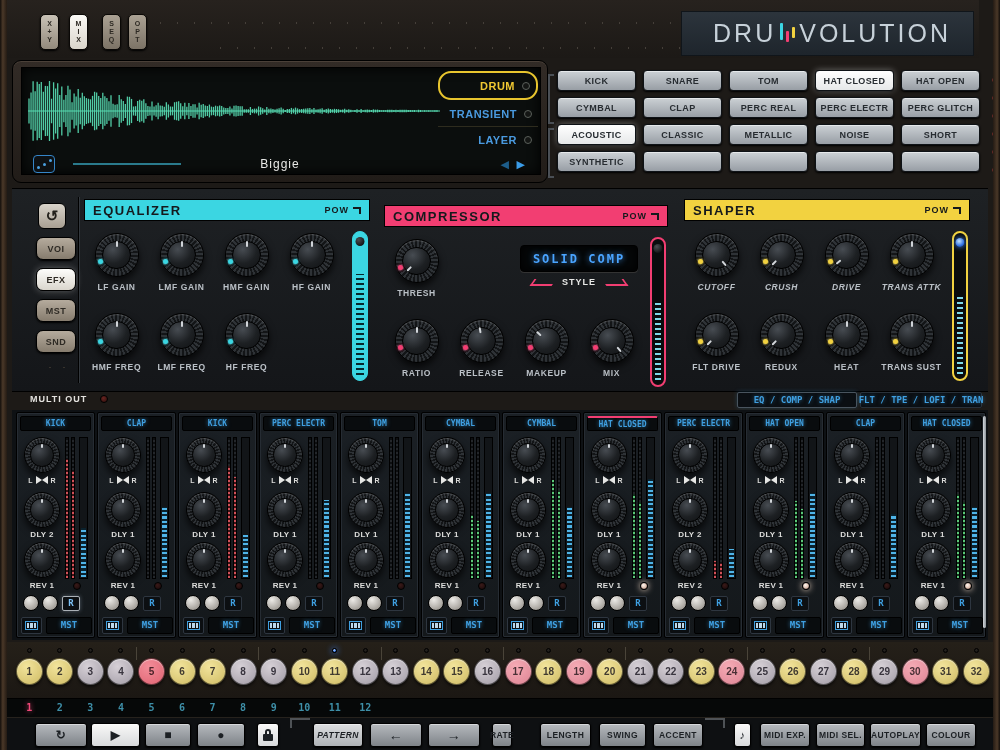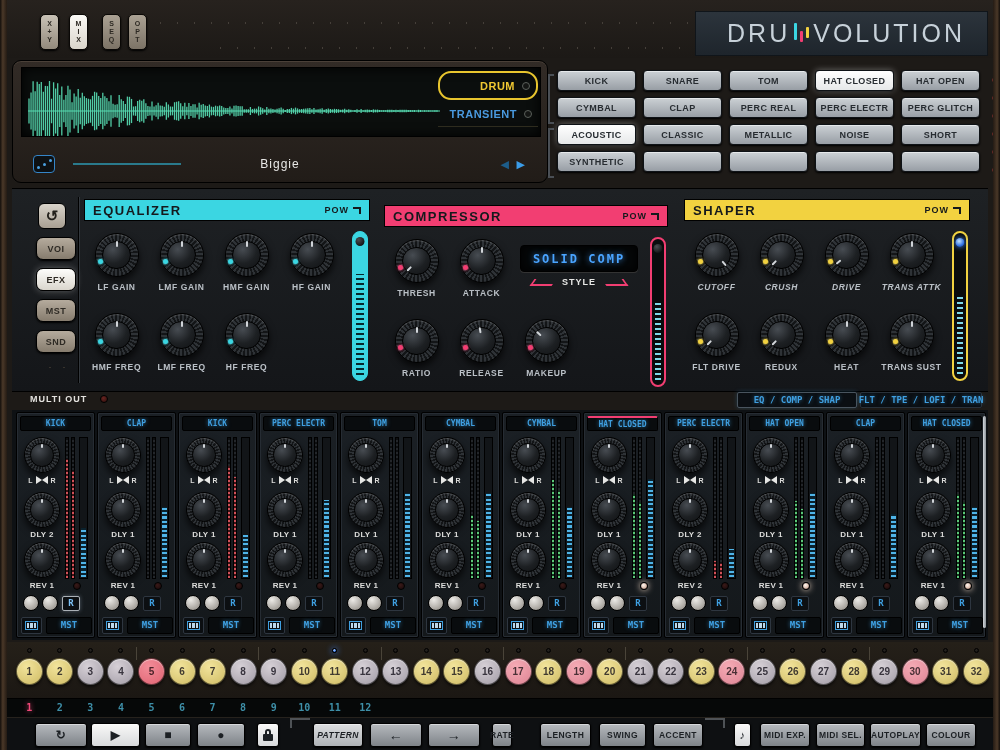--- a/index.html
+++ b/index.html
@@ -3,38 +3,38 @@
 <meta charset="utf-8">
 <style>
   * { margin:0; padding:0; box-sizing:border-box; }
   html,body { width:1000px; height:750px; overflow:hidden; background:#191613;
     font-family:"Liberation Sans", sans-serif; user-select:none; }
   #stage { position:relative; width:1000px; height:750px; background:#1d1a17; }
   .edge { position:absolute; top:0; bottom:0; width:7px; background:linear-gradient(90deg,#120e0b,#4a3828 40%,#241b14); z-index:50; }
   .edge.right { right:0; transform:scaleX(-1); }
 
   
-  #top-bar { position:absolute; left:7px; right:7px; top:0; height:58px; background:linear-gradient(#27221e,#1c1916); }
+  #top-bar { position:absolute; left:7px; right:21px; top:0; height:58px; background:linear-gradient(#27221e,#1c1916); }
   .vbtn { position:absolute; top:14px; width:19px; height:36px; border-radius:5px; border:1px solid #0a0806;
     display:flex; flex-direction:column; align-items:center; justify-content:center;
     font-size:7px; font-weight:bold; color:#2c2822; line-height:8px; cursor:pointer;
     background:linear-gradient(#c9c2b6,#938a7c); box-shadow:0 1px 2px #000; }
   .vbtn.bright { background:linear-gradient(#fbfaf7,#d9d4ca); }
   .vbtn.dim { background:linear-gradient(#aaa193,#7c7366); }
   .dotrow { position:absolute; height:6px; background-image:radial-gradient(circle 1.6px, #453f39 55%, transparent 60%); background-size:17px 6px; background-repeat:repeat-x; }
   #logo-panel { position:absolute; right:5px; top:11px; width:293px; height:45px; background:linear-gradient(#2c343c,#1e252c);
     border:1px solid #10151a; display:flex; align-items:center; justify-content:flex-end; padding-right:22px; }
   .logo-txt { color:#c7d1d9; font-size:25px; letter-spacing:3px; font-weight:normal; }
   .logo-bars { display:flex; align-items:flex-start; gap:3px; margin:0 4px; height:22px; }
   .lbar { width:3px; border-radius:1px; }
 
   
   #sample-panel { position:absolute; left:12px; top:60px; width:536px; height:123px; background:linear-gradient(#322b26,#211c18);
     border:1px solid #000; border-radius:9px; box-shadow:inset 0 1px 0 #4a4038; }
-  #sample-screen { position:absolute; left:8px; top:6px; width:520px; height:70px; background:#0b0e0d; border:1px solid #000;
+  #sample-screen { position:absolute; left:8px; top:6px; width:520px; height:108px; background:#0b0e0d; border:1px solid #000;
     border-radius:0; box-shadow:inset 0 0 12px #000; overflow:hidden; }
   #waveform { position:absolute; left:2px; top:0; }
   #sample-tabs { position:absolute; right:2px; top:2px; width:100px; height:82px; display:flex; flex-direction:column; }
   .stab { flex:1; display:flex; align-items:center; justify-content:flex-end; gap:7px; padding-right:6px;
     border-bottom:1px solid #2e2c1e; font-weight:bold; font-size:11px; letter-spacing:.5px; color:#4a9adf; cursor:pointer; }
   .stab:last-child { border-bottom:none; }
   .stab .radio { width:8px; height:8px; border-radius:50%; border:1px solid #5a5f5a; background:#141614; }
   .stab.active { color:#f0c832; border:2px solid #e8c52e; border-radius:13px; margin:1px 0; }
   #sample-footer { position:absolute; left:8px; bottom:6px; right:8px; height:24px; display:flex; align-items:center; }
   #dice-btn { width:22px; height:18px; margin-left:12px; background:#0d1114; border:1px solid #3585c8; border-radius:4px; position:relative; cursor:pointer; }
@@ -612,61 +612,61 @@
           <div class="knob-cell">
             <div class="knob" style="width: 44px; height: 44px;">
               <div class="cap"></div>
               <div class="rot" style="transform: rotate(-135deg);">
                 <div class="ptr"></div>
               </div>
               <div class="kdot" style="background: rgb(242, 62, 114); box-shadow: rgb(242, 62, 114) 0px 0px 3px;"></div>
             </div>
             <div class="knob-label">THRESH</div>
           </div>
+        </div>
+        <div class="knob-row" style="top: 114px; left: 0px;">
           <div class="knob-cell">
             <div class="knob" style="width: 44px; height: 44px;">
               <div class="cap"></div>
               <div class="rot" style="transform: rotate(0deg);">
                 <div class="ptr"></div>
               </div>
               <div class="kdot" style="background: rgb(242, 62, 114); box-shadow: rgb(242, 62, 114) 0px 0px 3px;"></div>
             </div>
-            <div class="knob-label">ATTACK</div>
-          </div>
-        </div>
-        <div class="knob-row" style="top: 114px; left: 0px;">
-          <div class="knob-cell">
-            <div class="knob" style="width: 44px; height: 44px;">
-              <div class="cap"></div>
-              <div class="rot" style="transform: rotate(0deg);">
+            <div class="knob-label">RATIO</div>
+          </div>
+          <div class="knob-cell">
+            <div class="knob" style="width: 44px; height: 44px;">
+              <div class="cap"></div>
+              <div class="rot" style="transform: rotate(-10deg);">
                 <div class="ptr"></div>
               </div>
               <div class="kdot" style="background: rgb(242, 62, 114); box-shadow: rgb(242, 62, 114) 0px 0px 3px;"></div>
             </div>
-            <div class="knob-label">RATIO</div>
-          </div>
-          <div class="knob-cell">
-            <div class="knob" style="width: 44px; height: 44px;">
-              <div class="cap"></div>
-              <div class="rot" style="transform: rotate(-10deg);">
+            <div class="knob-label">RELEASE</div>
+          </div>
+          <div class="knob-cell">
+            <div class="knob" style="width: 44px; height: 44px;">
+              <div class="cap"></div>
+              <div class="rot" style="transform: rotate(-48deg);">
                 <div class="ptr"></div>
               </div>
               <div class="kdot" style="background: rgb(242, 62, 114); box-shadow: rgb(242, 62, 114) 0px 0px 3px;"></div>
             </div>
-            <div class="knob-label">RELEASE</div>
-          </div>
-          <div class="knob-cell">
-            <div class="knob" style="width: 44px; height: 44px;">
-              <div class="cap"></div>
-              <div class="rot" style="transform: rotate(-48deg);">
+            <div class="knob-label">MAKEUP</div>
+          </div>
+          <div class="knob-cell">
+            <div class="knob" style="width: 44px; height: 44px;">
+              <div class="cap"></div>
+              <div class="rot" style="transform: rotate(140deg);">
                 <div class="ptr"></div>
               </div>
               <div class="kdot" style="background: rgb(242, 62, 114); box-shadow: rgb(242, 62, 114) 0px 0px 3px;"></div>
             </div>
-            <div class="knob-label">MAKEUP</div>
+            <div class="knob-label">MIX</div>
           </div>
         </div>
         <div class="fader" style="right: 2px; top: 32px; height: 150px; border-color: rgb(242, 62, 114); background: rgb(10, 12, 13); border-width: 2px;">
           <div class="ticks" style="height: 55%; background: repeating-linear-gradient(to top, rgb(127, 216, 232) 0px, rgb(127, 216, 232) 2px, transparent 2px, transparent 5px);"></div>
           <div class="thumb"></div>
         </div>
         <div id="comp-display" style="left: 136px; top: 40px; width: 118px; height: 27px;">SOLID COMP</div>
         <div id="style-row" style="left: 130px; top: 72px; width: 130px;">
           <span class="style-brk l"></span>
           <span>STYLE</span>

